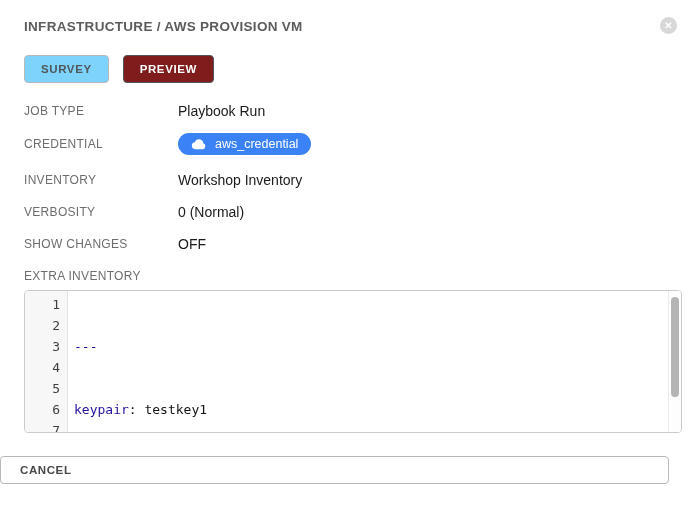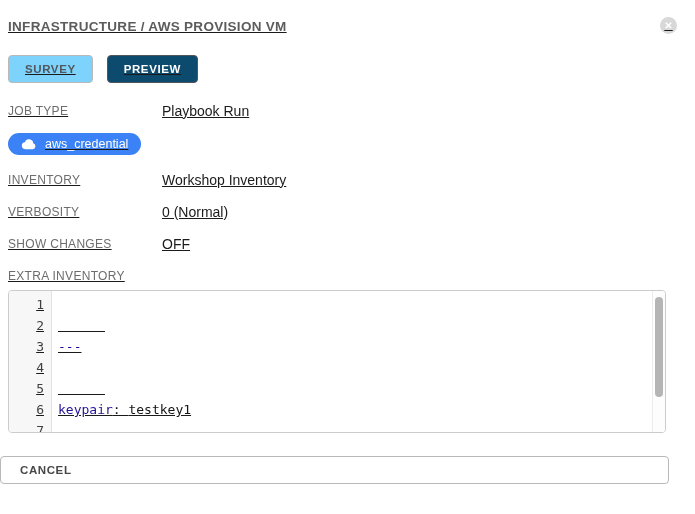--- a/index.html
+++ b/index.html
@@ -2,21 +2,21 @@
 <html><head>
 <meta charset="utf-8">
 <style>
   * { margin: 0; padding: 0; box-sizing: border-box; }
   html, body { width: 695px; height: 514px; overflow: hidden; }
   body {
     background: #ffffff;
     font-family: "Liberation Sans", sans-serif;
     color: #1a1a1a;
   }
-  .modal { padding: 17px 18px 0 8px; position: relative; width: 100%; height: 100%; text-decoration: underline; }
+  .modal { padding: 17px 18px 0 24px; position: relative; width: 100%; height: 100%; }
 
   
   .hdr { display: flex; justify-content: space-between; align-items: flex-start; }
   .title {
     font-size: 13.5px; font-weight: bold; color: #5c5c5c; letter-spacing: 0.3px;
     padding-top: 2px;
   }
   .close-btn {
     width: 17px; height: 17px; border-radius: 50%;
     background: #d8d8d8; border: none; cursor: pointer;
@@ -27,21 +27,21 @@
   
   .tabs { margin-top: 21px; display: flex; gap: 14px; }
   .tab {
     height: 28px; display: inline-flex; align-items: center;
     padding: 0 16px; border-radius: 4px;
     font-size: 11.5px; font-weight: bold; letter-spacing: 0.6px;
     cursor: pointer; border: 1px solid transparent;
     font-family: "Liberation Sans", sans-serif;
   }
   .tab.inactive { background: #7dd3fc; border-color: #b9b9b9; color: #50565c; }
-  .tab.active   { background: #0c4a6e; border-color: #50565c; color: #ffffff; }
+  .tab.active   { background: #7f1d1d; border-color: #50565c; color: #ffffff; }
 
   
   .details { margin-top: 18px; }
   .row { display: flex; align-items: center; min-height: 19px; margin-bottom: 13px; }
   .row-label {
     width: 154px; flex: 0 0 154px;
     font-size: 12px; color: #6d6d6d; letter-spacing: 0.3px;
   }
   .row-value { font-size: 14px; color: #1b1b1b; }
   .row.cred { margin-top: 2px; margin-bottom: 15px; }
@@ -110,20 +110,21 @@
     <div class="tab inactive">SURVEY</div>
     <div class="tab active">PREVIEW</div>
   </div>
 
   <div class="details">
     <div class="row">
       <div class="row-label">JOB TYPE</div>
       <div class="row-value">Playbook Run</div>
     </div>
     <div class="row cred">
+      <div class="row-label">CREDENTIAL</div>
       <div class="badge">
         <span>
           <svg width="16" height="11" viewBox="0 0 24 16">
             <path d="M6.2 15 a5.2 5.2 0 0 1 -0.4 -10.35 A6.4 6.4 0 0 1 18.3 6.1 A4.6 4.6 0 0 1 18 15 Z" fill="#ffffff"></path>
           </svg>
         </span>
         <span>aws_credential</span>
       </div>
     </div>
     <div class="row">

